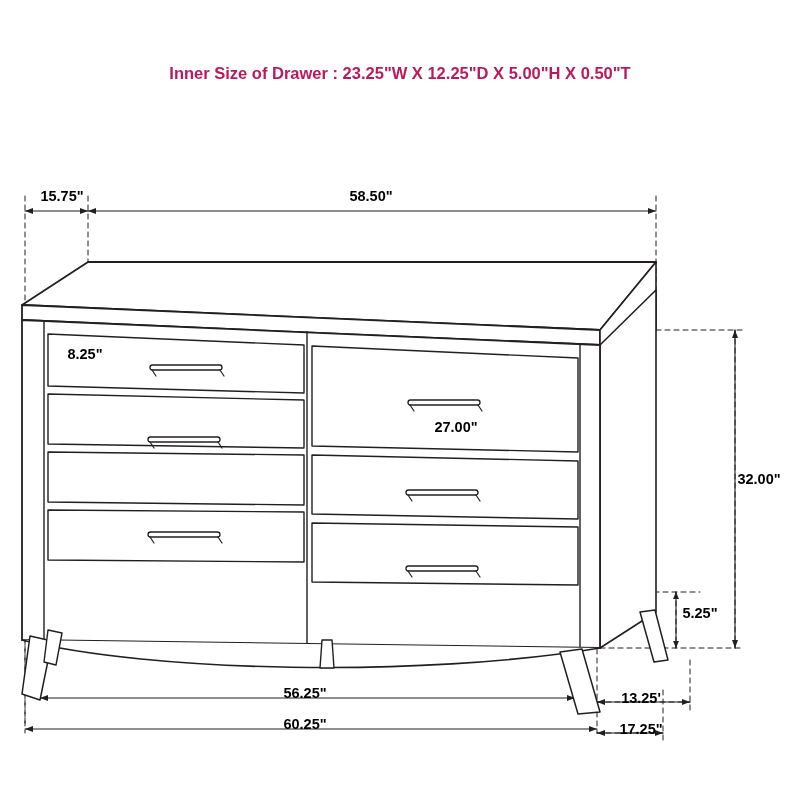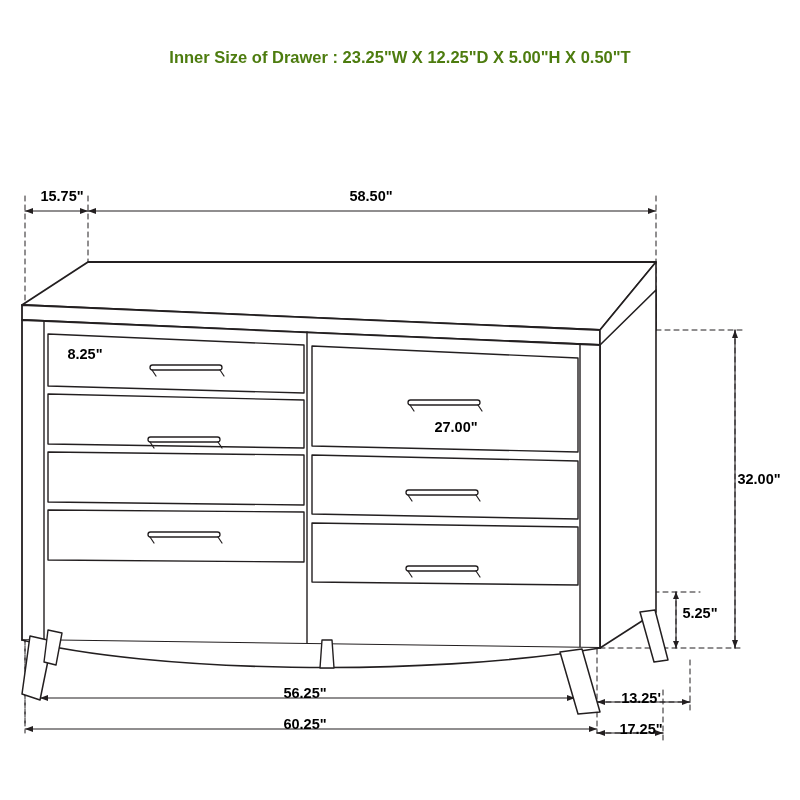--- a/index.html
+++ b/index.html
@@ -15,27 +15,27 @@
     overflow: hidden;
   }
   #stage {
     position: absolute;
     left: 0; top: 0;
     width: 800px;
     height: 800px;
   }
   .title {
     position: absolute;
-    top: 48px;
+    top: 64px;
     left: 0;
     width: 800px;
     text-align: center;
     font-size: 16.5px;
     font-weight: bold;
-    color: #4d7c0f;
+    color: #be185d;
     letter-spacing: 0px;
   }
   svg.diagram {
     position: absolute;
     left: 0;
     top: 0;
     width: 800px;
     height: 800px;
   }
   .dimlabel {

